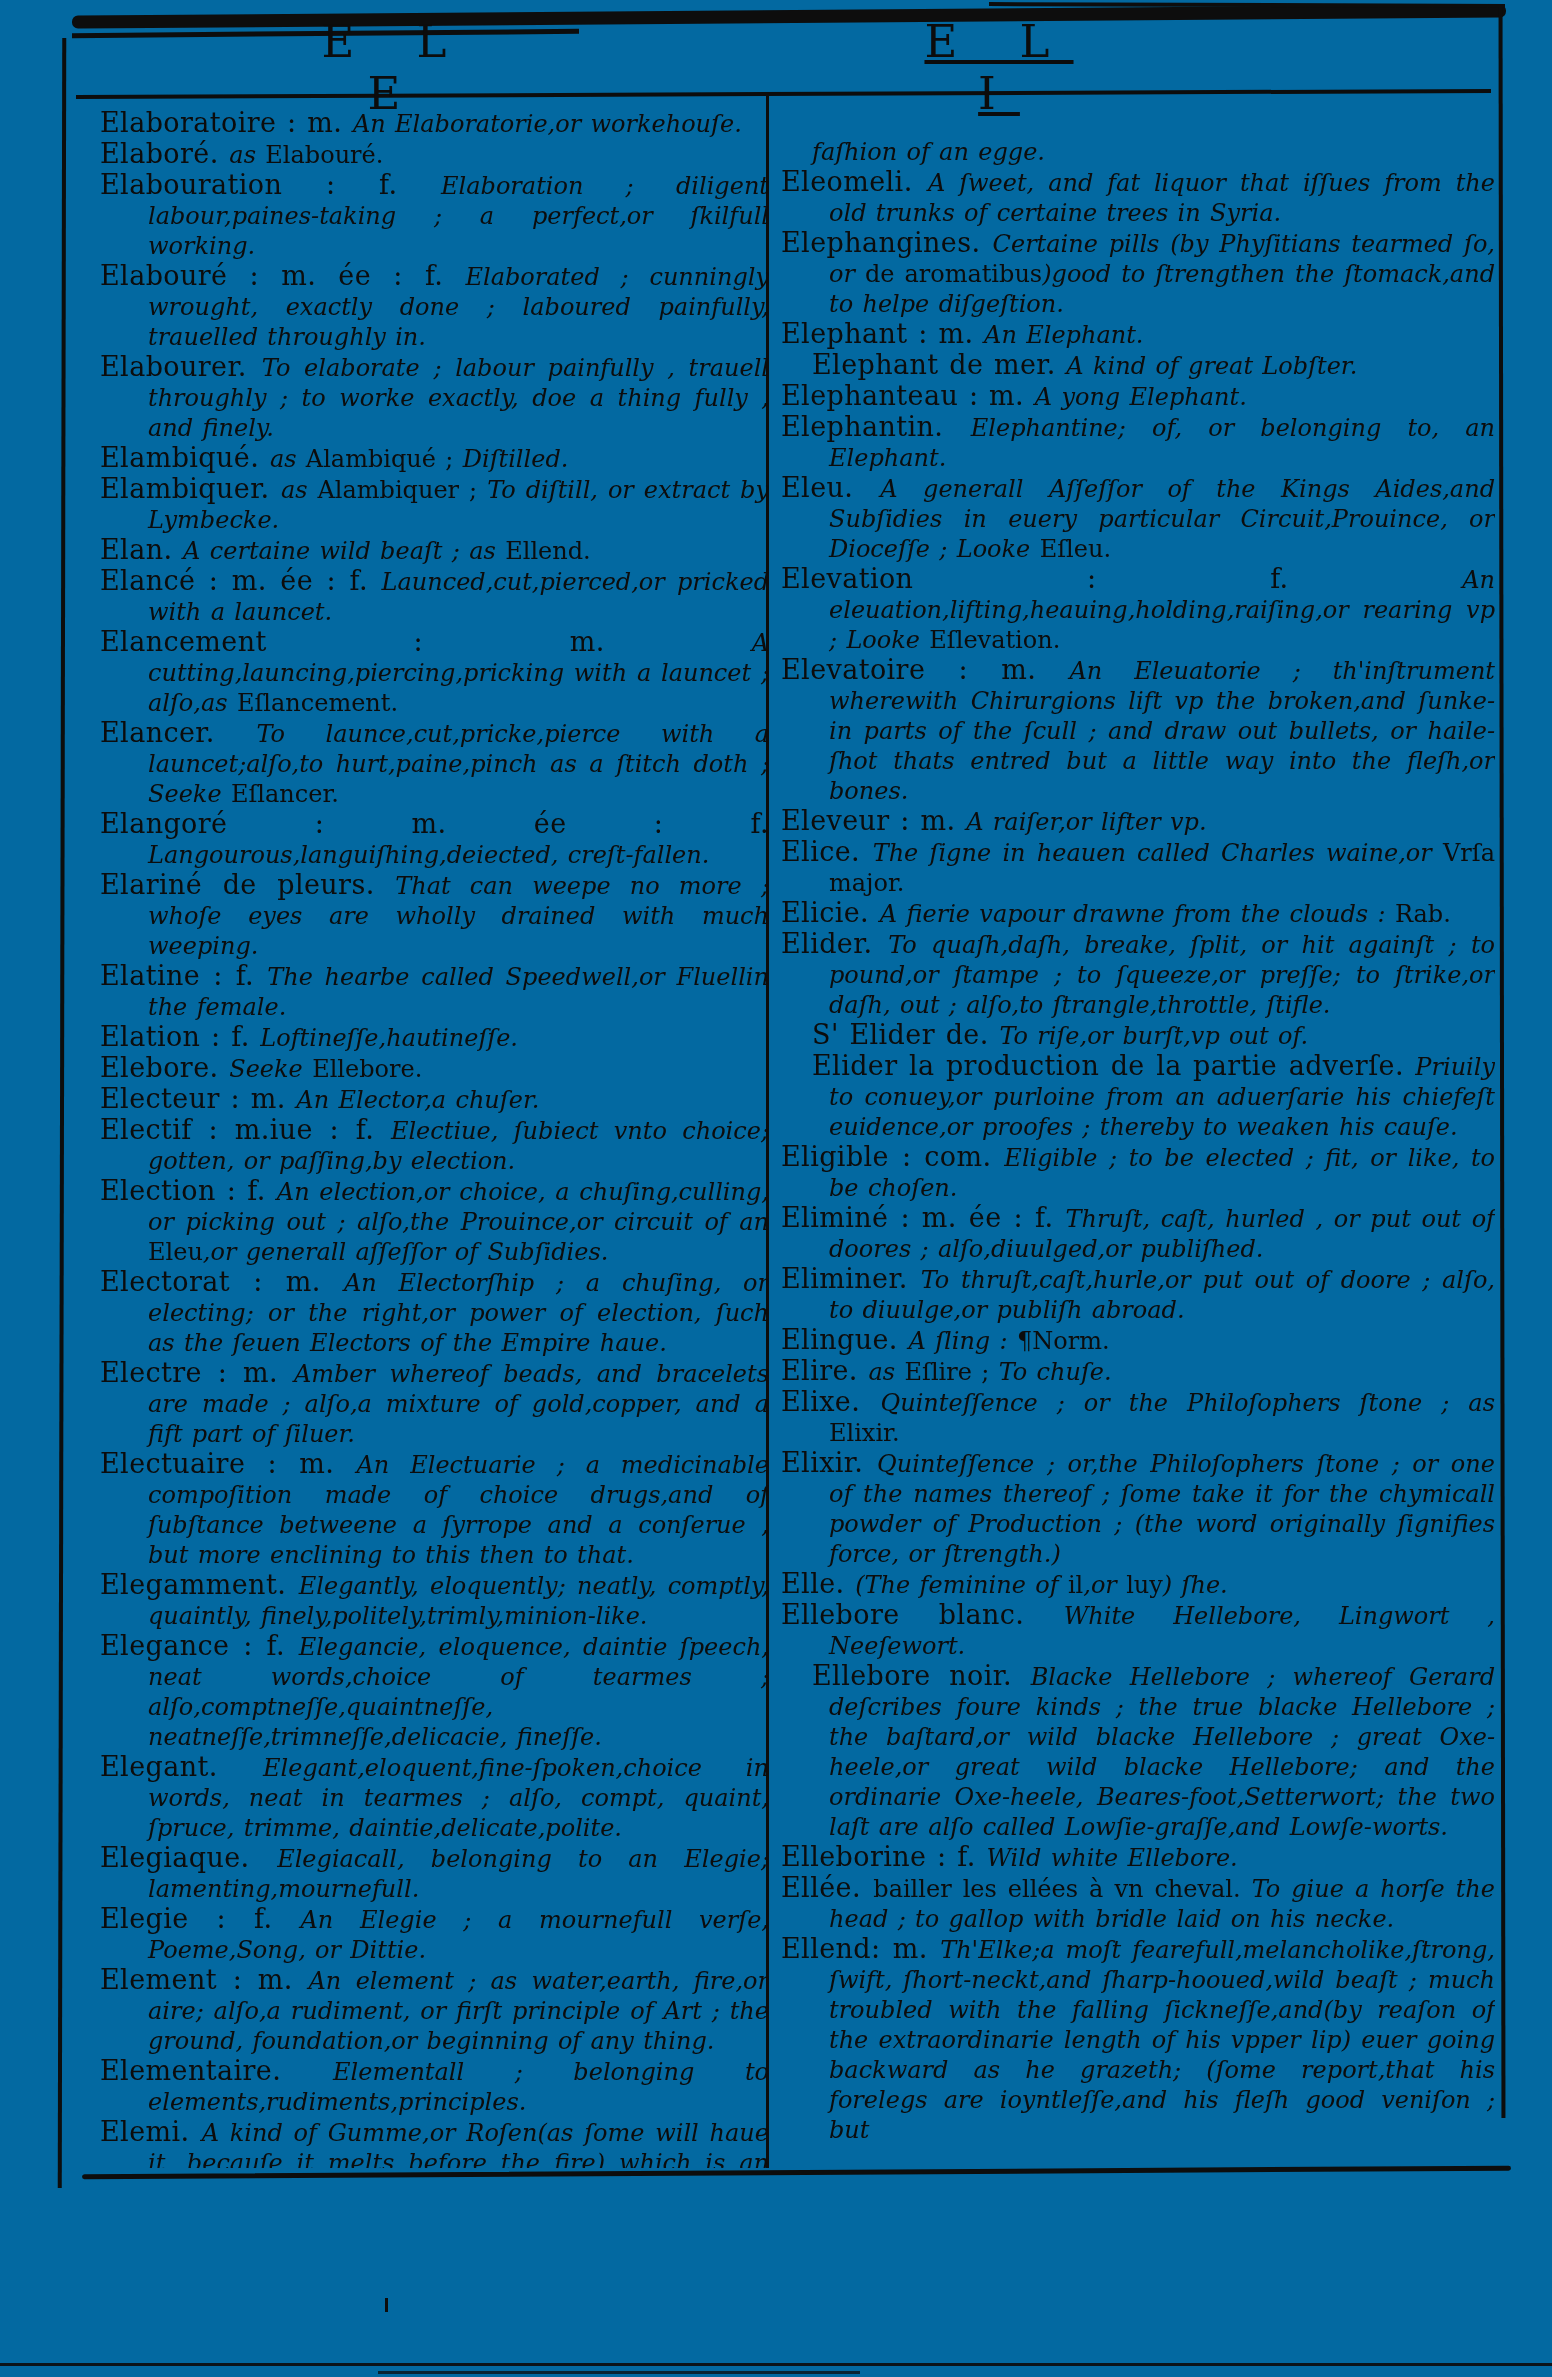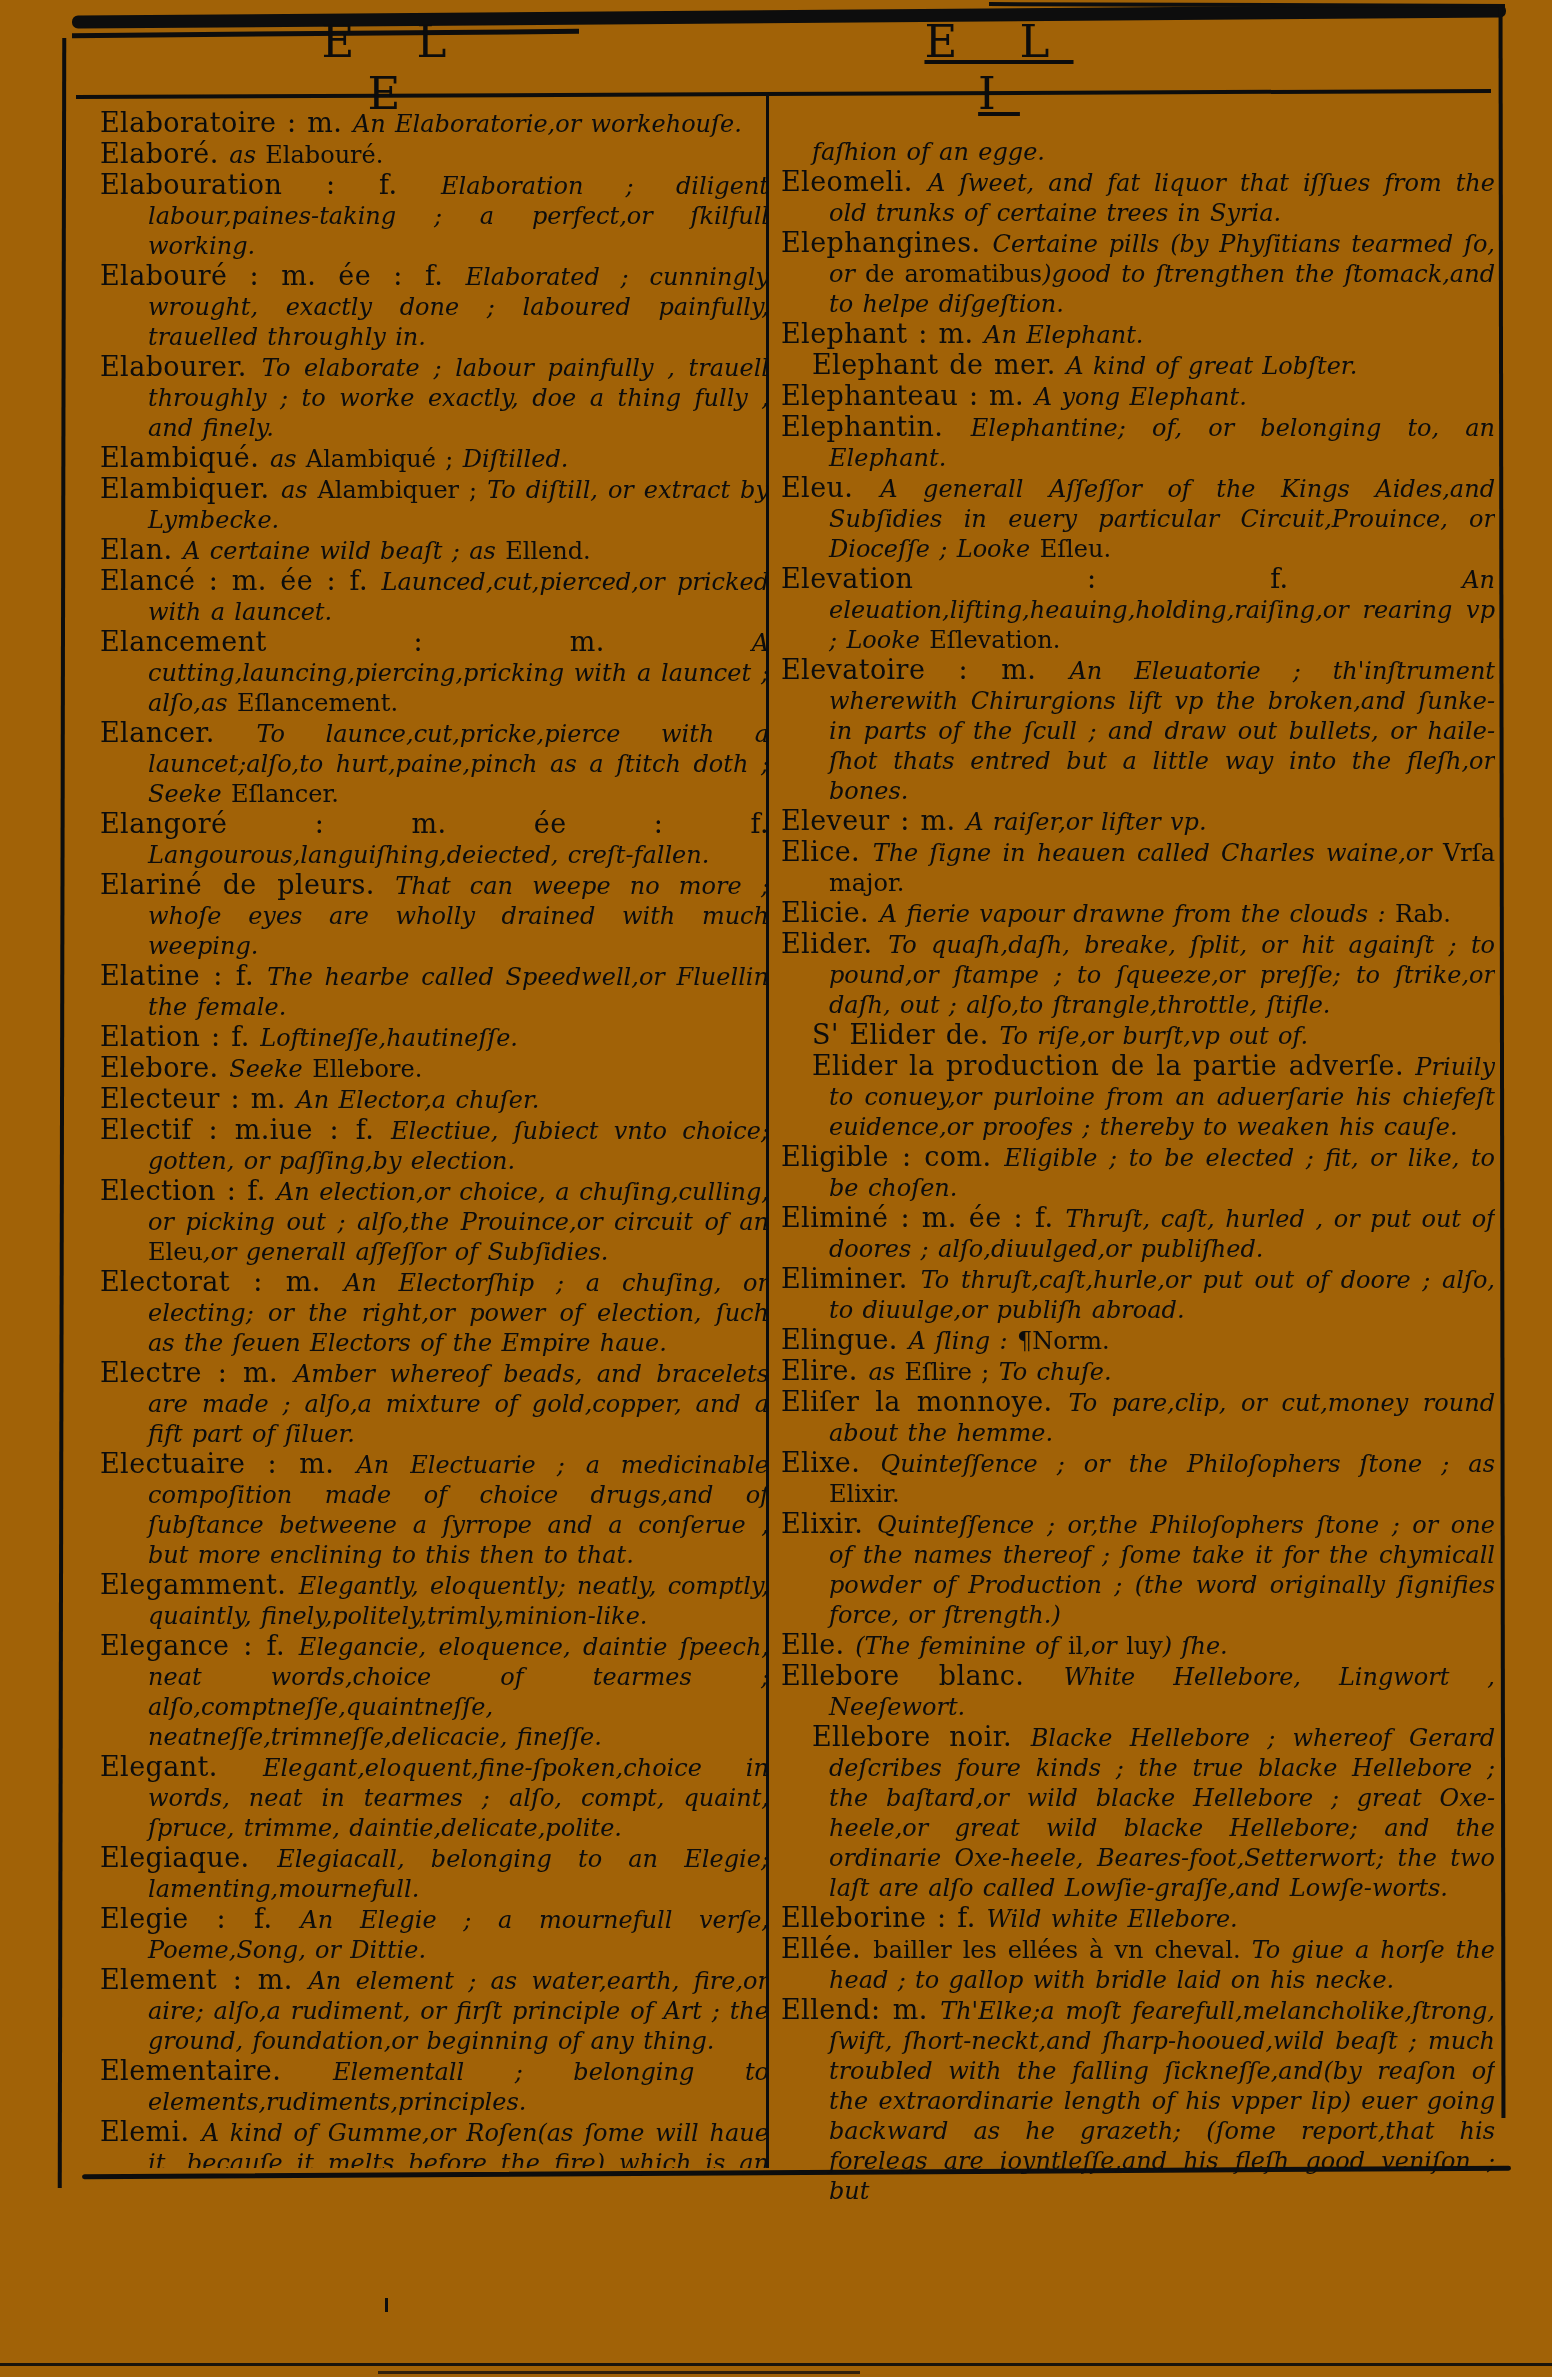--- a/index.html
+++ b/index.html
@@ -1,18 +1,18 @@
 <!DOCTYPE html>
 <html style="font-size:13.8px"><head>
 <meta charset="utf-8">
 <style>
   html,body { margin:0; padding:0; background:#e8e8e4; }
   .page {
     position:relative; width:1553px; height:2377px;
-    background:#a16207; overflow:hidden;
+    background:#0369a1; overflow:hidden;
     font-family:"DejaVu Serif","Liberation Serif",serif;
     color:#0c0c0c;
   }
   .rule { position:absolute; background:#0d0d0d; }
   .col-header {
     position:absolute; top:15.5px; font-size:45px; line-height:52px;
     letter-spacing:24px; font-weight:normal; text-align:center;
   }
   .col { position:absolute; top:108px; overflow:hidden; text-align:justify; }
   .col-left  { left:100px; width:669px; height:2060px; }
@@ -109,21 +109,20 @@
         <p class="entry"><span class="seg-h">Elice. </span><span class="seg-i">The ſigne in heauen called Charles waine,or </span><span class="seg-r">Vrſa major.</span></p>
         <p class="entry"><span class="seg-h">Elicie. </span><span class="seg-i">A fierie vapour drawne from the clouds : </span><span class="seg-r">Rab.</span></p>
         <p class="entry"><span class="seg-h">Elider. </span><span class="seg-i">To quaſh,daſh, breake, ſplit, or  hit  againſt ;  to pound,or ſtampe ; to ſqueeze,or preſſe; to ſtrike,or daſh, out ; alſo,to ſtrangle,throttle, ſtifle.</span></p>
         <p class="entry sub"><span class="seg-h">S' Elider de. </span><span class="seg-i">To riſe,or burſt,vp out of.</span></p>
         <p class="entry sub"><span class="seg-h">Elider la production de la partie adverſe. </span><span class="seg-i">Priuily to conuey,or purloine from an aduerſarie his  chiefeſt euidence,or proofes ; thereby to weaken his cauſe.</span></p>
         <p class="entry"><span class="seg-h">Eligible : com. </span><span class="seg-i">Eligible ; to be elected ; fit, or like, to be choſen.</span></p>
         <p class="entry"><span class="seg-h">Eliminé : m. ée : f. </span><span class="seg-i">Thruſt, caſt, hurled , or put  out  of doores ; alſo,diuulged,or publiſhed.</span></p>
         <p class="entry"><span class="seg-h">Eliminer. </span><span class="seg-i">To thruſt,caſt,hurle,or put out of doore ;  alſo, to diuulge,or publiſh abroad.</span></p>
         <p class="entry"><span class="seg-h">Elingue. </span><span class="seg-i">A ſling : </span><span class="seg-r">¶Norm.</span></p>
         <p class="entry"><span class="seg-h">Elire. </span><span class="seg-i">as </span><span class="seg-r">Eſlire ; </span><span class="seg-i">To chuſe.</span></p>
-        <p class="entry"><span class="seg-h">Eliſer la monnoye. </span><span class="seg-i">To pare,clip, or cut,money round about the hemme.</span></p>
         <p class="entry"><span class="seg-h">Elixe. </span><span class="seg-i">Quinteſſence ;  or the Philoſophers  ſtone ;  as </span><span class="seg-r">Elixir.</span></p>
         <p class="entry"><span class="seg-h">Elixir. </span><span class="seg-i">Quinteſſence ; or,the Philoſophers ſtone ; or one of the names thereof ;  ſome take it for the chymicall powder of Production ;  (the word originally ſignifies force, or ſtrength.)</span></p>
         <p class="entry"><span class="seg-h">Elle. </span><span class="seg-i">(The feminine of </span><span class="seg-r">il</span><span class="seg-i">,or </span><span class="seg-r">luy</span><span class="seg-i">) ſhe.</span></p>
         <p class="entry"><span class="seg-h">Ellebore blanc. </span><span class="seg-i">White Hellebore, Lingwort ,  Neeſewort.</span></p>
         <p class="entry sub"><span class="seg-h">Ellebore noir. </span><span class="seg-i">Blacke Hellebore ;  whereof Gerard deſcribes foure kinds ; the true blacke  Hellebore ;  the baſtard,or wild blacke  Hellebore ; great Oxe-heele,or great wild blacke Hellebore;  and  the  ordinarie  Oxe-heele, Beares-foot,Setterwort; the two laſt are alſo called Lowſie-graſſe,and Lowſe-worts.</span></p>
         <p class="entry"><span class="seg-h">Elleborine : f. </span><span class="seg-i">Wild white Ellebore.</span></p>
         <p class="entry"><span class="seg-h">Ellée. </span><span class="seg-r">bailler les ellées à vn cheval. </span><span class="seg-i">To giue a horſe the head ;  to gallop with bridle laid on his necke.</span></p>
         <p class="entry"><span class="seg-h">Ellend: m. </span><span class="seg-i">Th'Elke;a moſt fearefull,melancholike,ſtrong, ſwift, ſhort-neckt,and ſharp-hooued,wild beaſt ; much troubled with the falling ſickneſſe,and(by reaſon of the extraordinarie length of his vpper lip)  euer going backward as he grazeth;  (ſome report,that his forelegs are ioyntleſſe,and his fleſh good veniſon ;  but </span></p>
       </div>
   </div>

